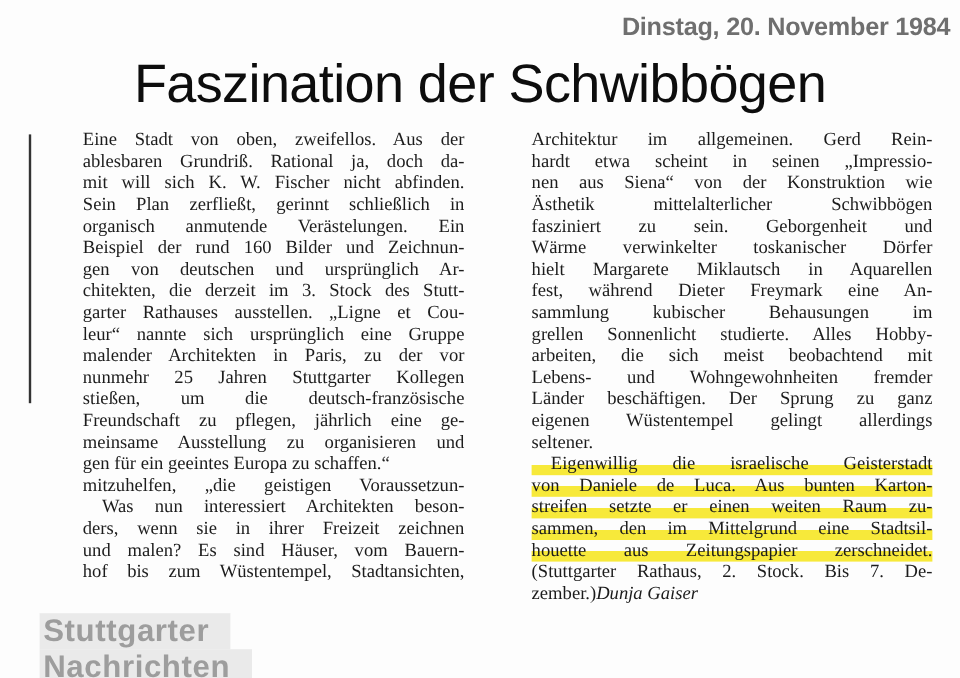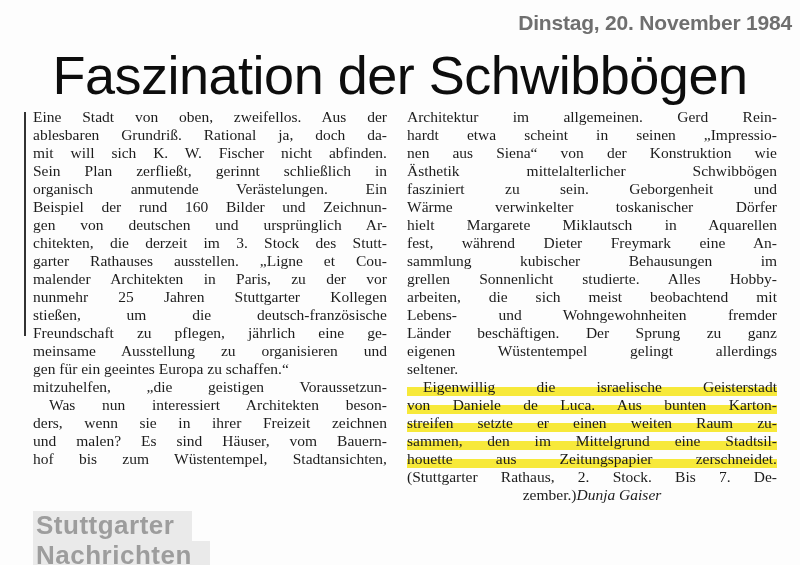--- a/index.html
+++ b/index.html
@@ -31,21 +31,21 @@
     color: var(--date-text);
   }
   .headline {
     position: absolute;
     top: 44px;
     left: 0;
     width: 100%;
     text-align: center;
     font-family: "Liberation Sans", "DejaVu Sans", sans-serif;
     font-weight: 400;
-    font-size: 54px;
+    font-size: 45px;
     letter-spacing: -0.5px;
     color: #0d0d0d;
   }
   .margin-line {
     position: absolute;
     left: 24px;
     top: 112px;
     width: 2px;
     height: 224px;
     background: #333333;
@@ -59,29 +59,30 @@
   }
   .col { font-size: 15.5px; line-height: 18px; }
   .col-1 { width: 354px; }
   .col-2 { width: 370px; }
   .ln {
     height: 18px;
     text-align: justify;
     text-align-last: justify;
     white-space: nowrap;
     overflow: visible;
+    margin-left: 36px;
   }
   .ln.left { text-align-last: left; }
   .ln.ind { padding-left: 16px; }
   .ln.hl {
     background: linear-gradient(to bottom, rgba(0,0,0,0) 0 52%, var(--hl) 52% 100%);
   }
   .ln.split {
     display: flex;
-    justify-content: center;
+    justify-content: flex-start;
     text-align-last: auto;
   }
   .byline { font-style: italic; }
   .watermark {
     position: absolute;
     left: 33px;
     top: 511px;
     font-family: "Liberation Sans", "DejaVu Sans", sans-serif;
     font-weight: bold;
     font-size: 26px;
@@ -110,20 +111,21 @@
     <div class="col col-1">
         <div class="ln">Eine Stadt von oben, zweifellos. Aus der</div>
         <div class="ln">ablesbaren Grundriß. Rational ja, doch da-</div>
         <div class="ln">mit will sich K. W. Fischer nicht abfinden.</div>
         <div class="ln">Sein Plan zerfließt, gerinnt schließlich in</div>
         <div class="ln">organisch anmutende Verästelungen. Ein</div>
         <div class="ln">Beispiel der rund 160 Bilder und Zeichnun-</div>
         <div class="ln">gen von deutschen und ursprünglich Ar-</div>
         <div class="ln">chitekten, die derzeit im 3. Stock des Stutt-</div>
         <div class="ln">garter Rathauses ausstellen. „Ligne et Cou-</div>
+        <div class="ln">leur“ nannte sich ursprünglich eine Gruppe</div>
         <div class="ln">malender Architekten in Paris, zu der vor</div>
         <div class="ln">nunmehr 25 Jahren Stuttgarter Kollegen</div>
         <div class="ln">stießen, um die deutsch-französische</div>
         <div class="ln">Freundschaft zu pflegen, jährlich eine ge-</div>
         <div class="ln">meinsame Ausstellung zu organisieren und</div>
         <div class="ln left">gen für ein geeintes Europa zu schaffen.“</div>
         <div class="ln">mitzuhelfen, „die geistigen Voraussetzun-</div>
         <div class="ln ind">Was nun interessiert Architekten beson-</div>
         <div class="ln">ders, wenn sie in ihrer Freizeit zeichnen</div>
         <div class="ln">und malen? Es sind Häuser, vom Bauern-</div>

